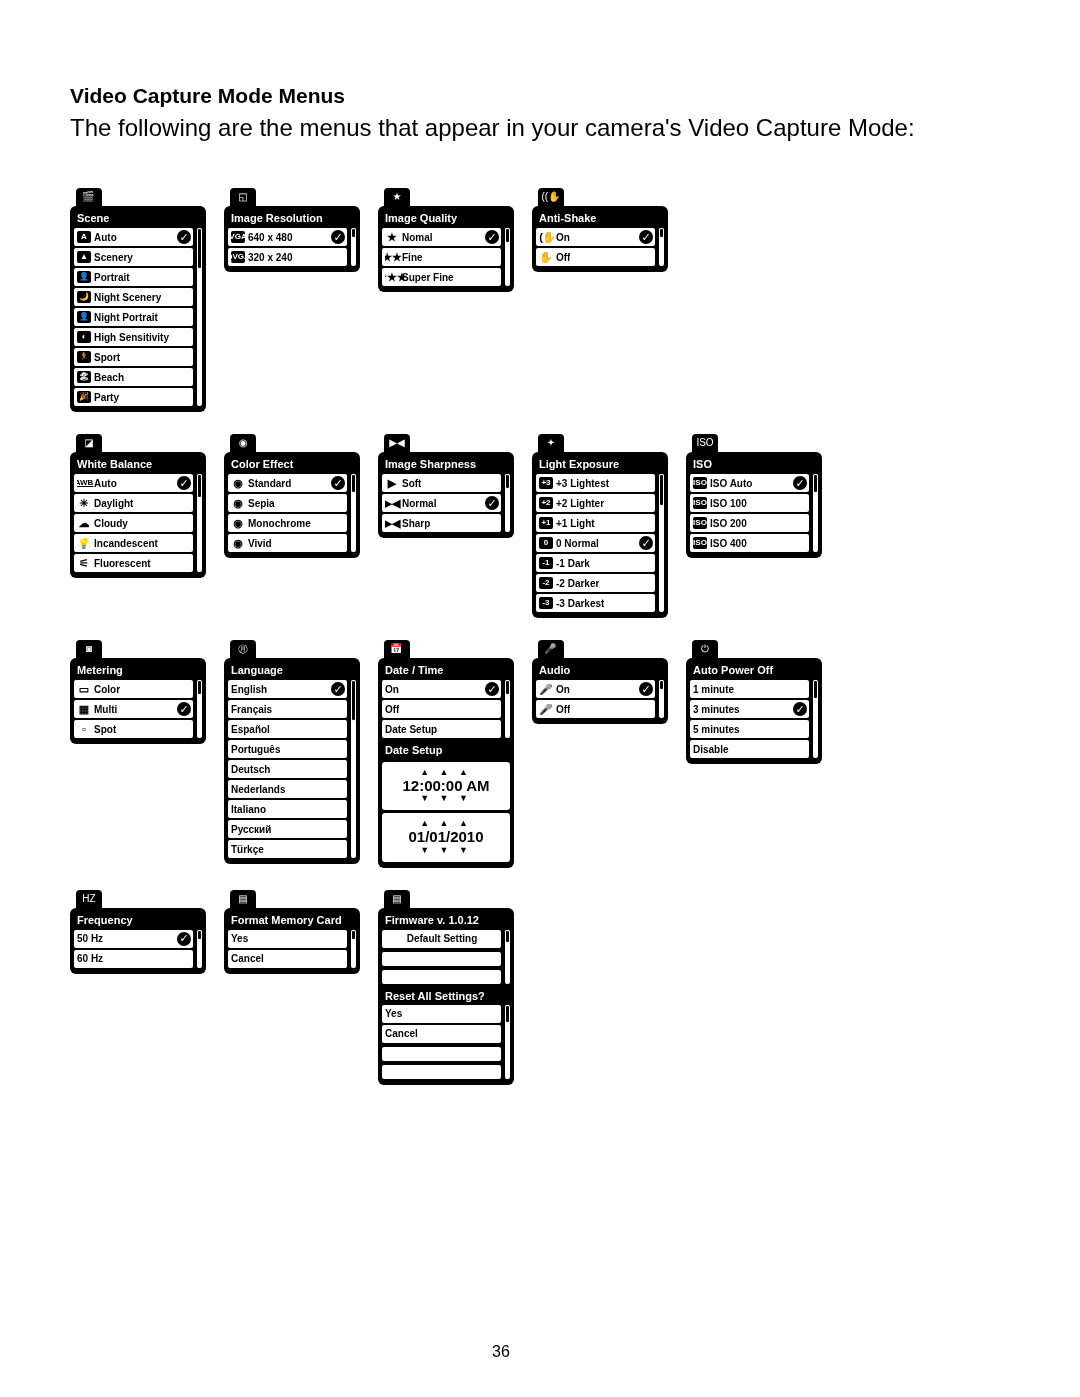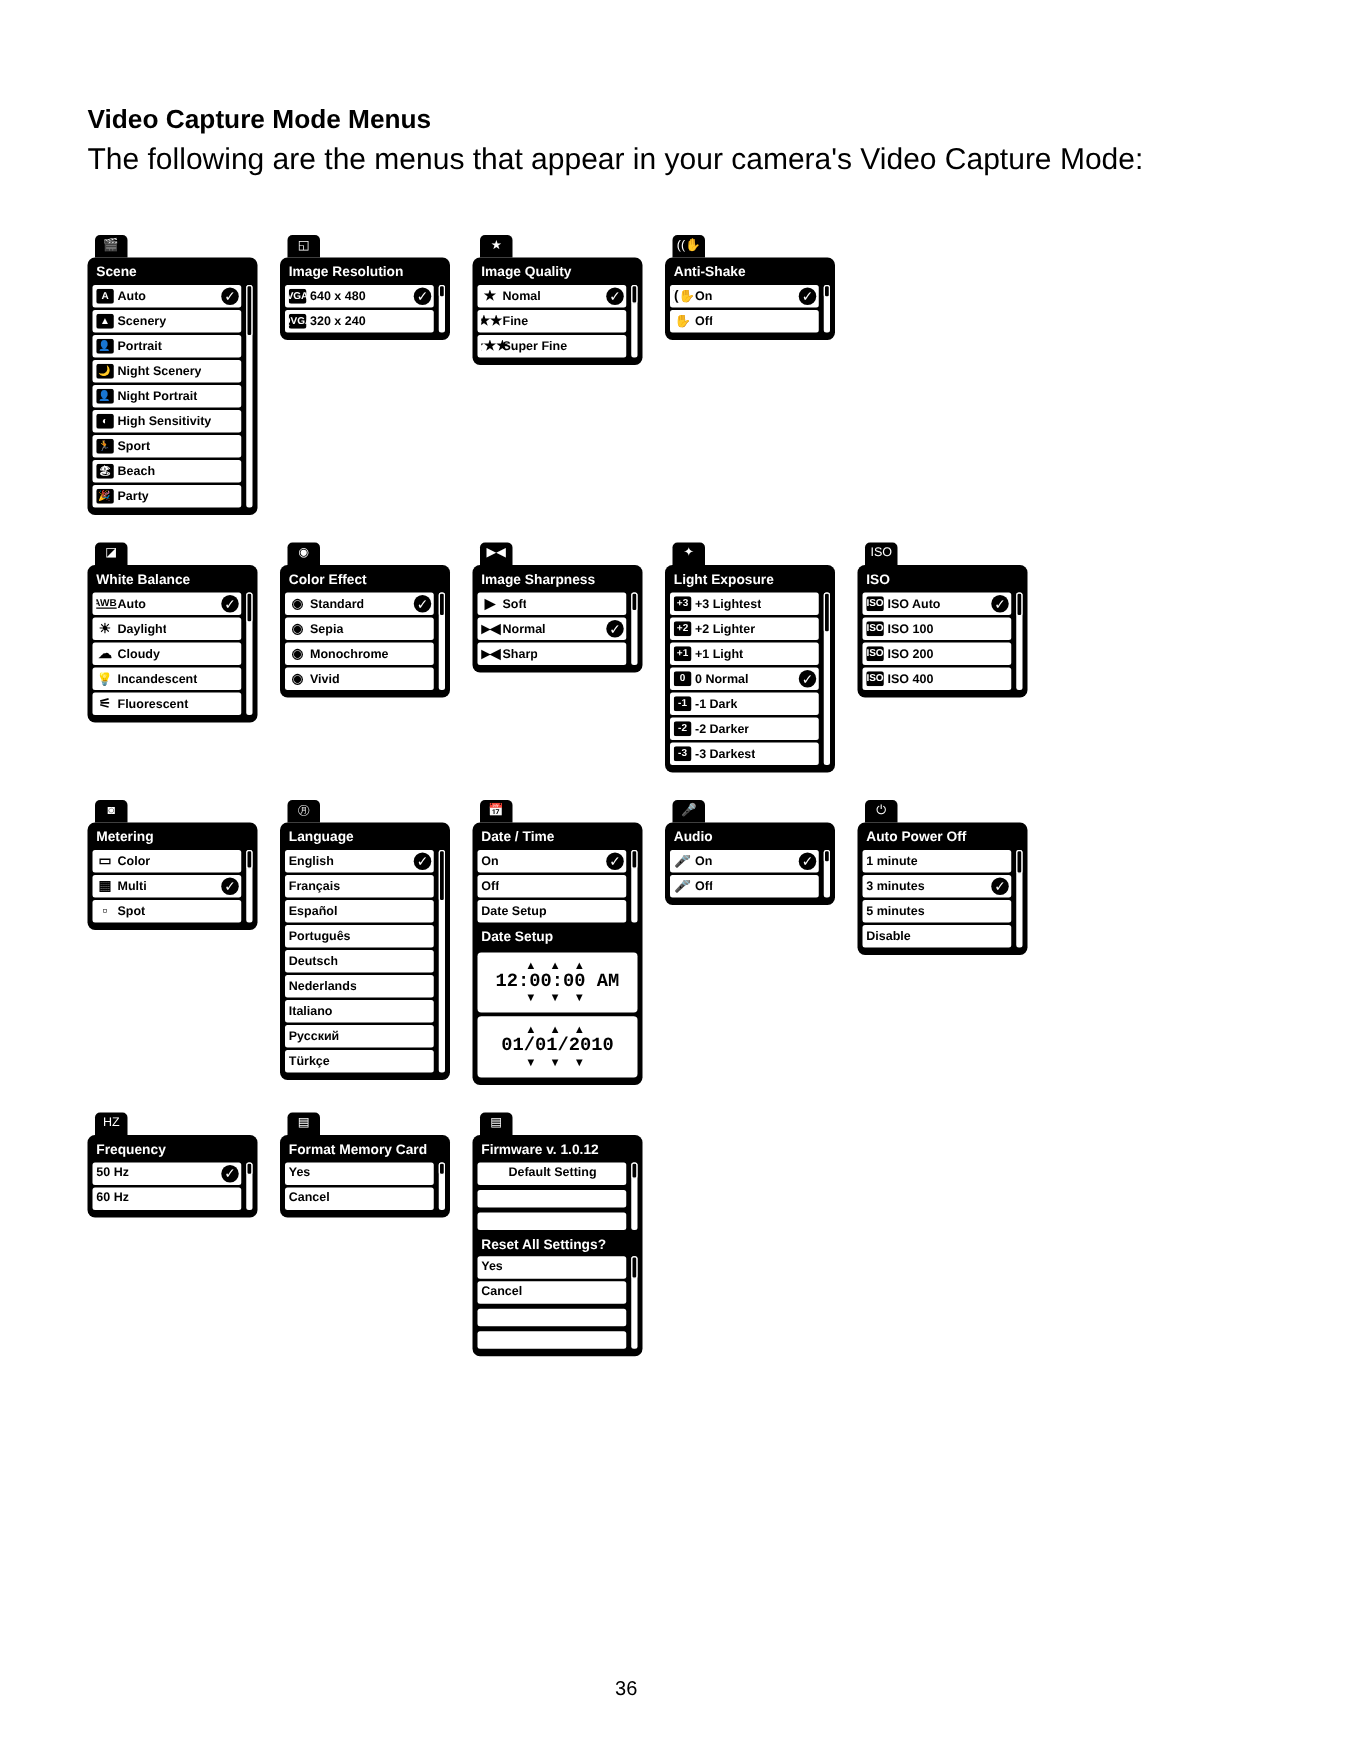--- a/index.html
+++ b/index.html
@@ -174,21 +174,20 @@
     margin-top: 3px;
     line-height: 1.1;
     position: relative;
   }
   .big-display .arrows-row {
     font-size: 9px;
     letter-spacing: 4px;
   }
   .big-display .val-row {
     font-size: 15px;
-    font-family: Liberation Mono, monospace;
   }
 
   .section-sub {
     font-size: 11px;
     font-weight: bold;
     color: #fff;
     padding: 6px 3px 3px 3px;
   }
 
   .blank-row {

